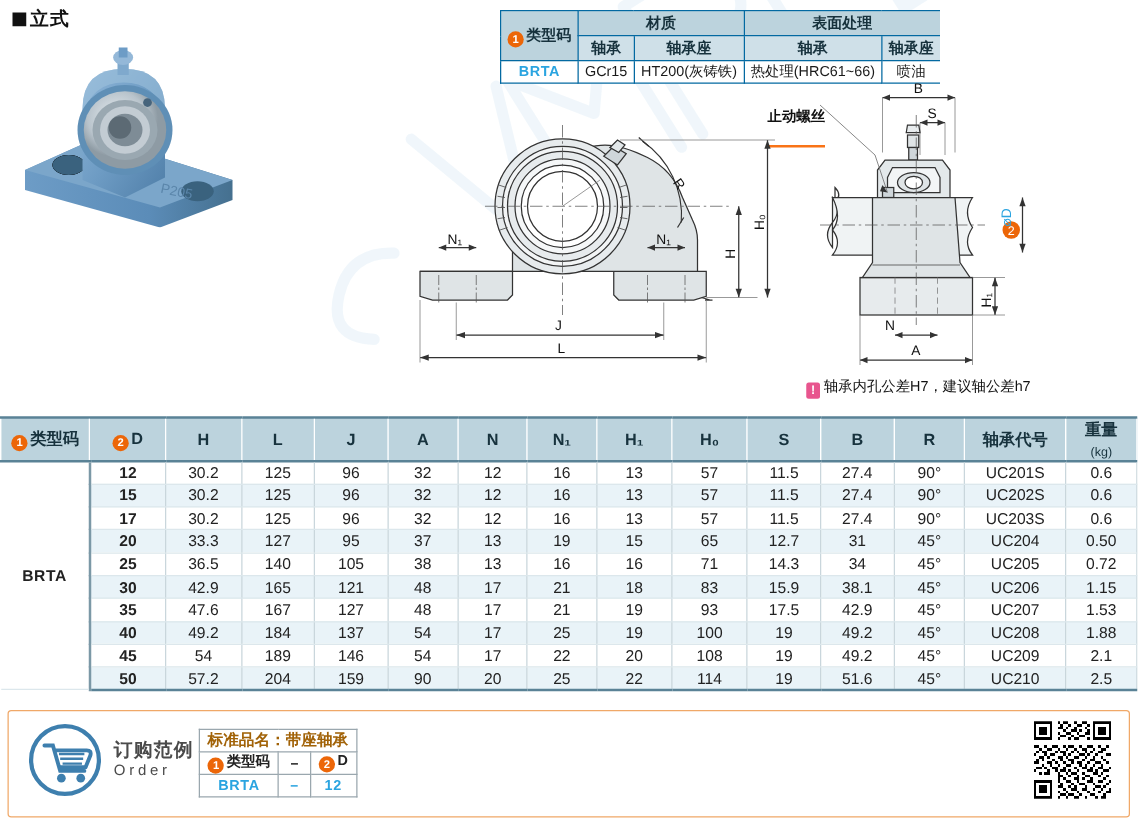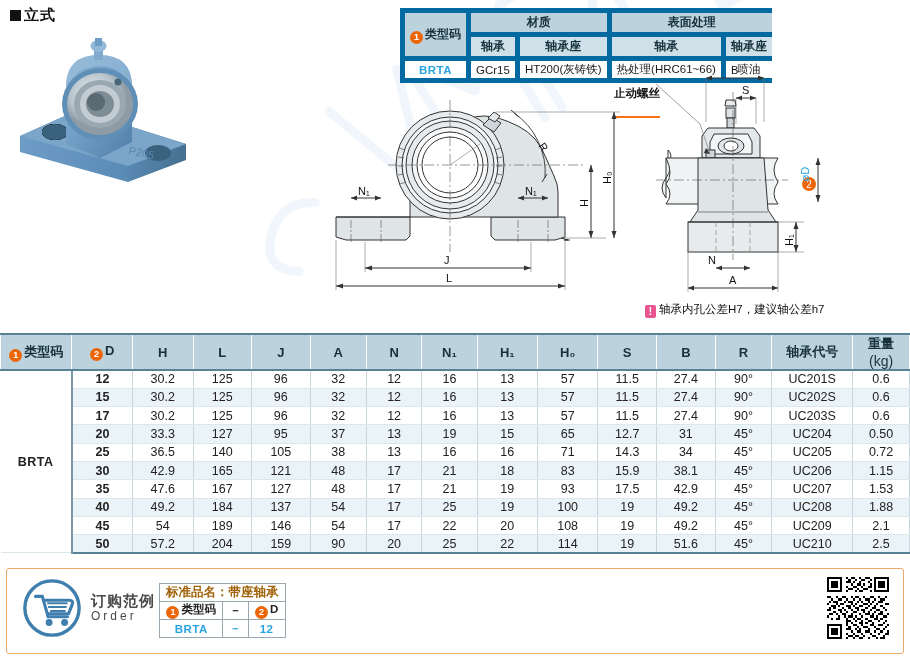--- a/index.html
+++ b/index.html
@@ -31,21 +31,21 @@
   }
   .photo-wrap svg { display:block; }
 
   
   .mat-table {
     position: absolute; left: 400px; top: 8px;
     border-collapse: collapse;
     font-size: 11.5px;
   }
   .mat-table td, .mat-table th {
-    border: 5px solid #0369a1;
+    border: 1px solid #0369a1;
     text-align: center;
     padding: 1px 5px;
     height: 17px;
     font-weight: normal;
     white-space: nowrap;
     margin-left: 40px;
   }
   .mat-table .hdr { background: #bcd3dd; font-weight: bold; color:#17323d; font-size:12px; }
   .mat-table .hdr2 { background: #cfe0e8; font-weight: bold; color:#17323d; font-size:12px; }
   .mat-table .codecell { color: #2aa4e0; font-weight: bold; letter-spacing:.5px; }
@@ -100,21 +100,21 @@
     font-weight: bold;
     height: 32px;
     border-left: 1px solid #ffffff;
     border-right: 1px solid #ffffff;
     border-top: 2px solid #5a8296;
     border-bottom: 2px solid #5a8296;
     font-size: 13px;
     vertical-align: middle;
     white-space: nowrap;
   }
-  table.spec th .sub { font-size: 14px; font-weight: normal; }
+  table.spec th .sub { font-size: 10px; font-weight: normal; }
   table.spec td {
     height: 18.3px;
     text-align: center;
     border-left: 1px solid #c9d6dc;
     border-right: 1px solid #c9d6dc;
     border-bottom: 1px solid #dce7ec;
     font-size: 12.5px;
     color: #222;
     white-space: nowrap;
   }

